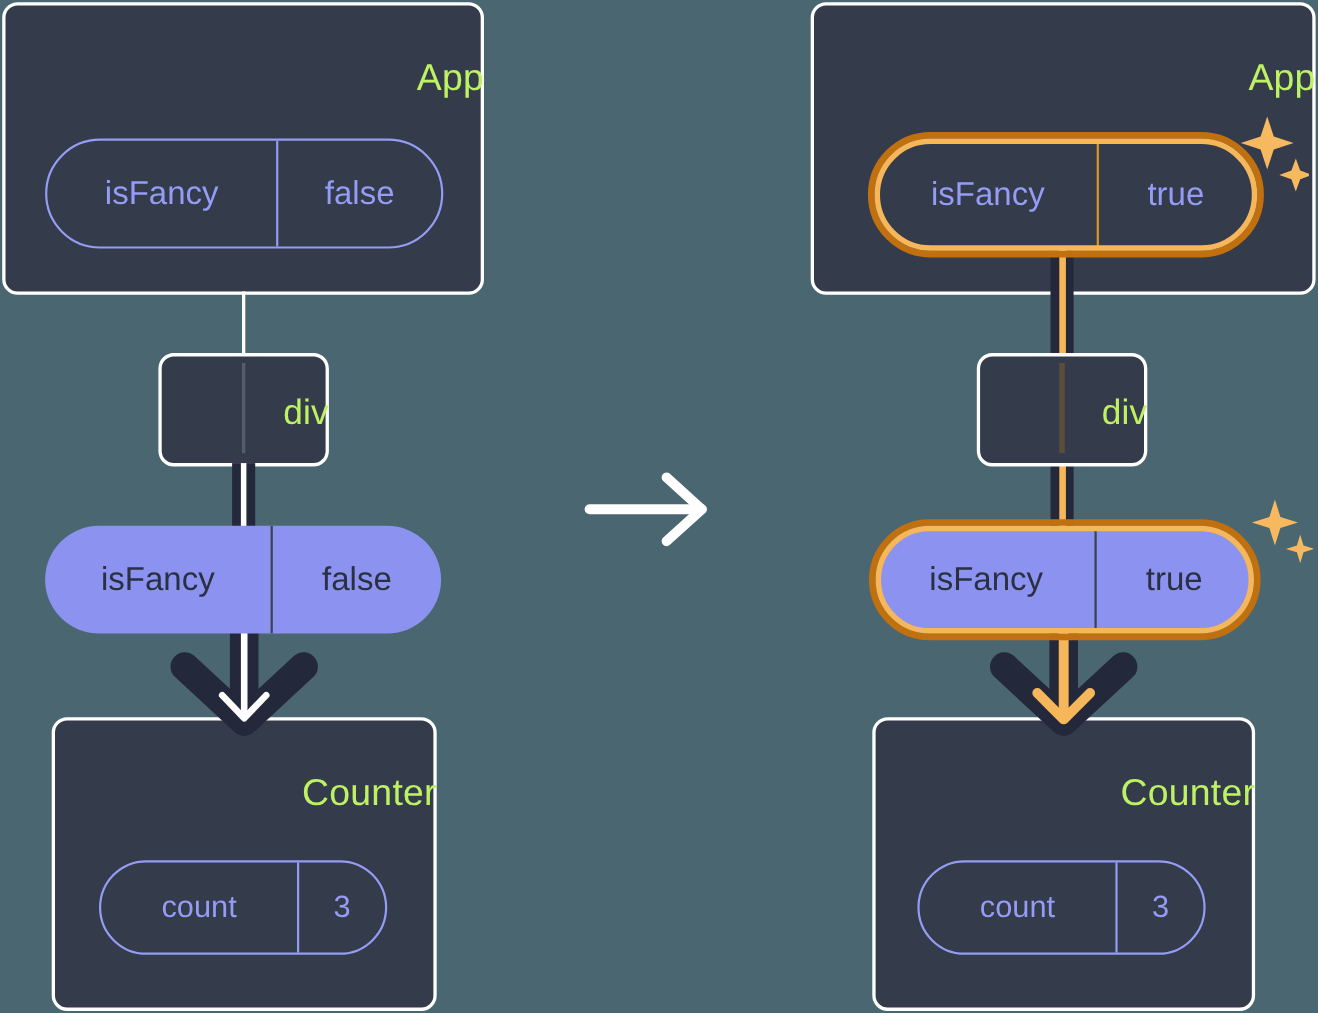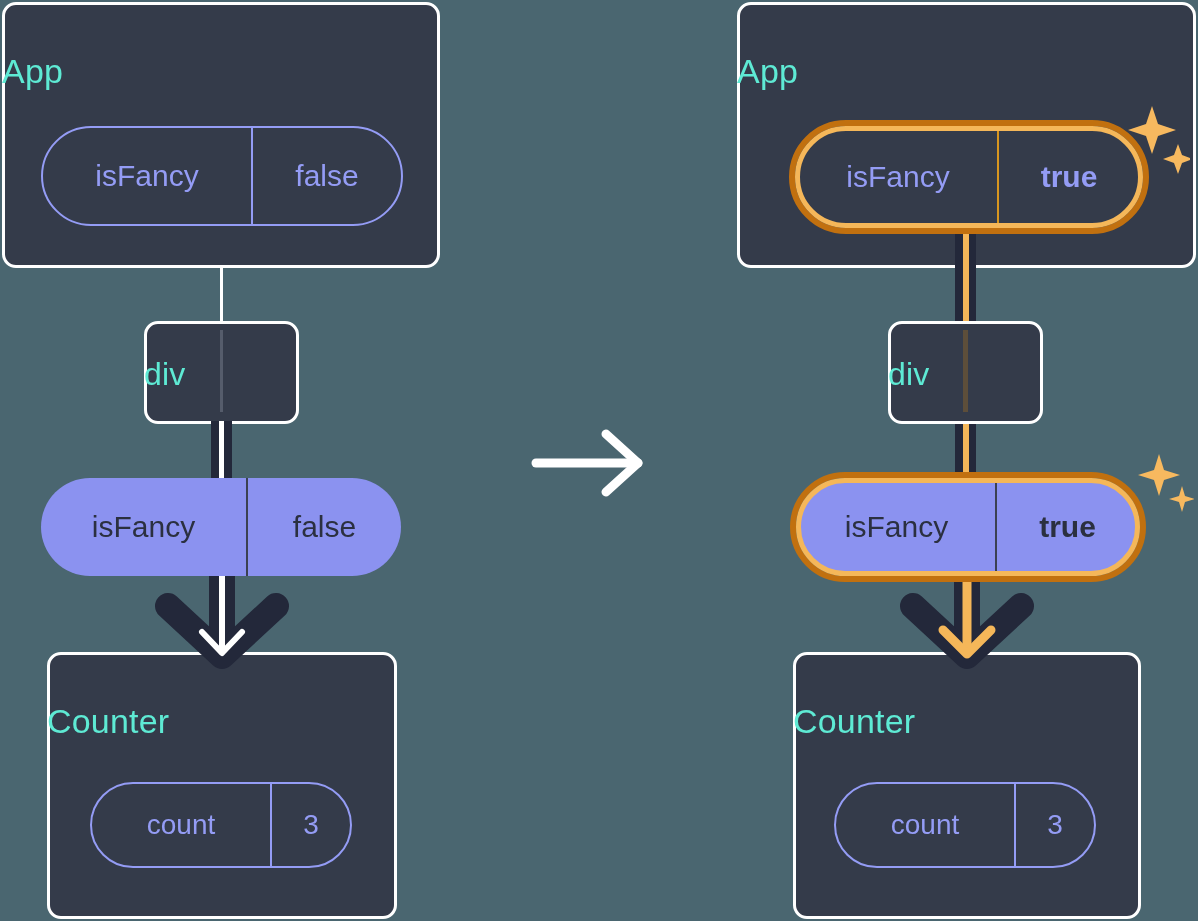--- a/index.html
+++ b/index.html
@@ -16,22 +16,22 @@
   .node-box{
     position:absolute;
     background:#343b4a;
     border:3px solid #ffffff;
     border-radius:14px;
     box-sizing:border-box;
   }
   .node-title{
     position:absolute;
     left:0;right:0;
-    text-align:left;
-    color:#5eead4;
+    text-align:right;
+    color:#bef264;
     font-size:34px;
     letter-spacing:.2px;
   }
 
   
   .pill-outline{
     position:absolute;
     box-sizing:border-box;
     border:2px solid #949cf5;
     border-radius:999px;
@@ -82,21 +82,21 @@
     border-radius:999px;
     border:5px solid #f5b759;
     box-sizing:border-box;
   }
 
   
   .conn{position:absolute;z-index:2;}
 
   .spark{position:absolute;z-index:9;}
 
-  .bold{font-weight:bold;}
+  .bold{font-weight:normal;}
 </style>
 </head>
 <body>
 
 <div class="stage">
 
   <div class="node-box" style="left:2px;top:2px;width:438px;height:266px;">
   </div>
   <div class="node-title" style="left:2px;top:52px;width:438px;">App</div>
 

